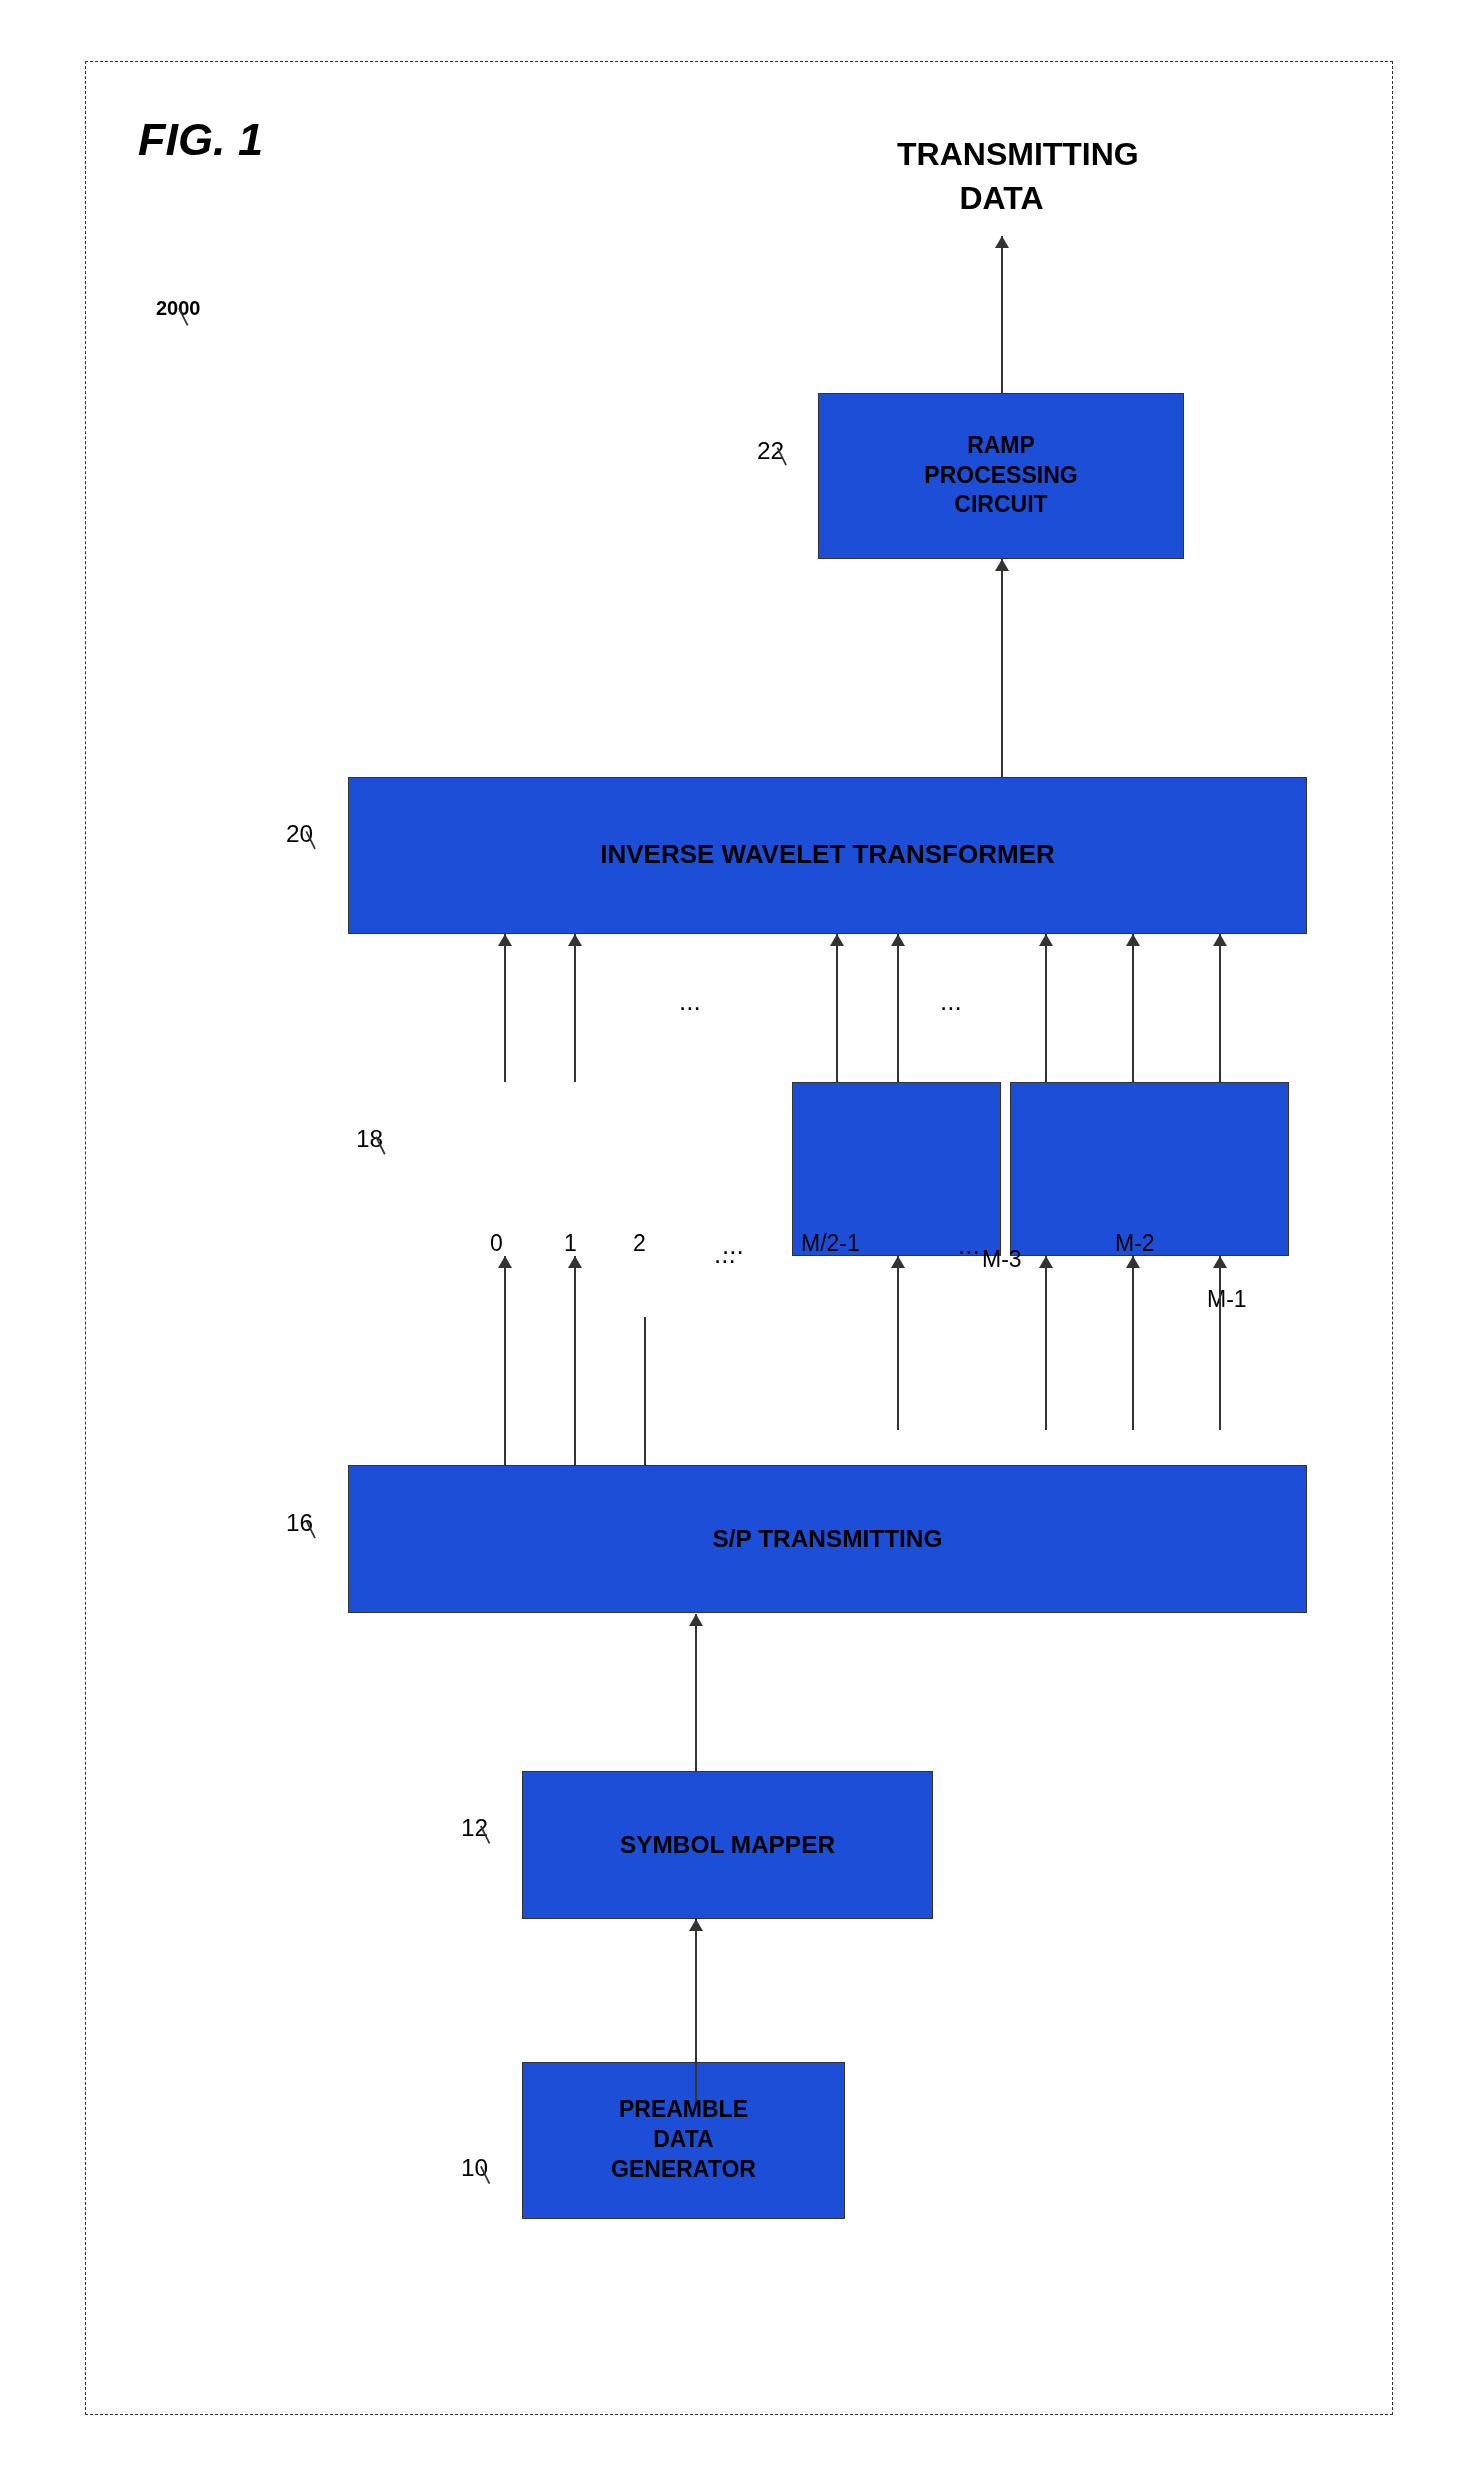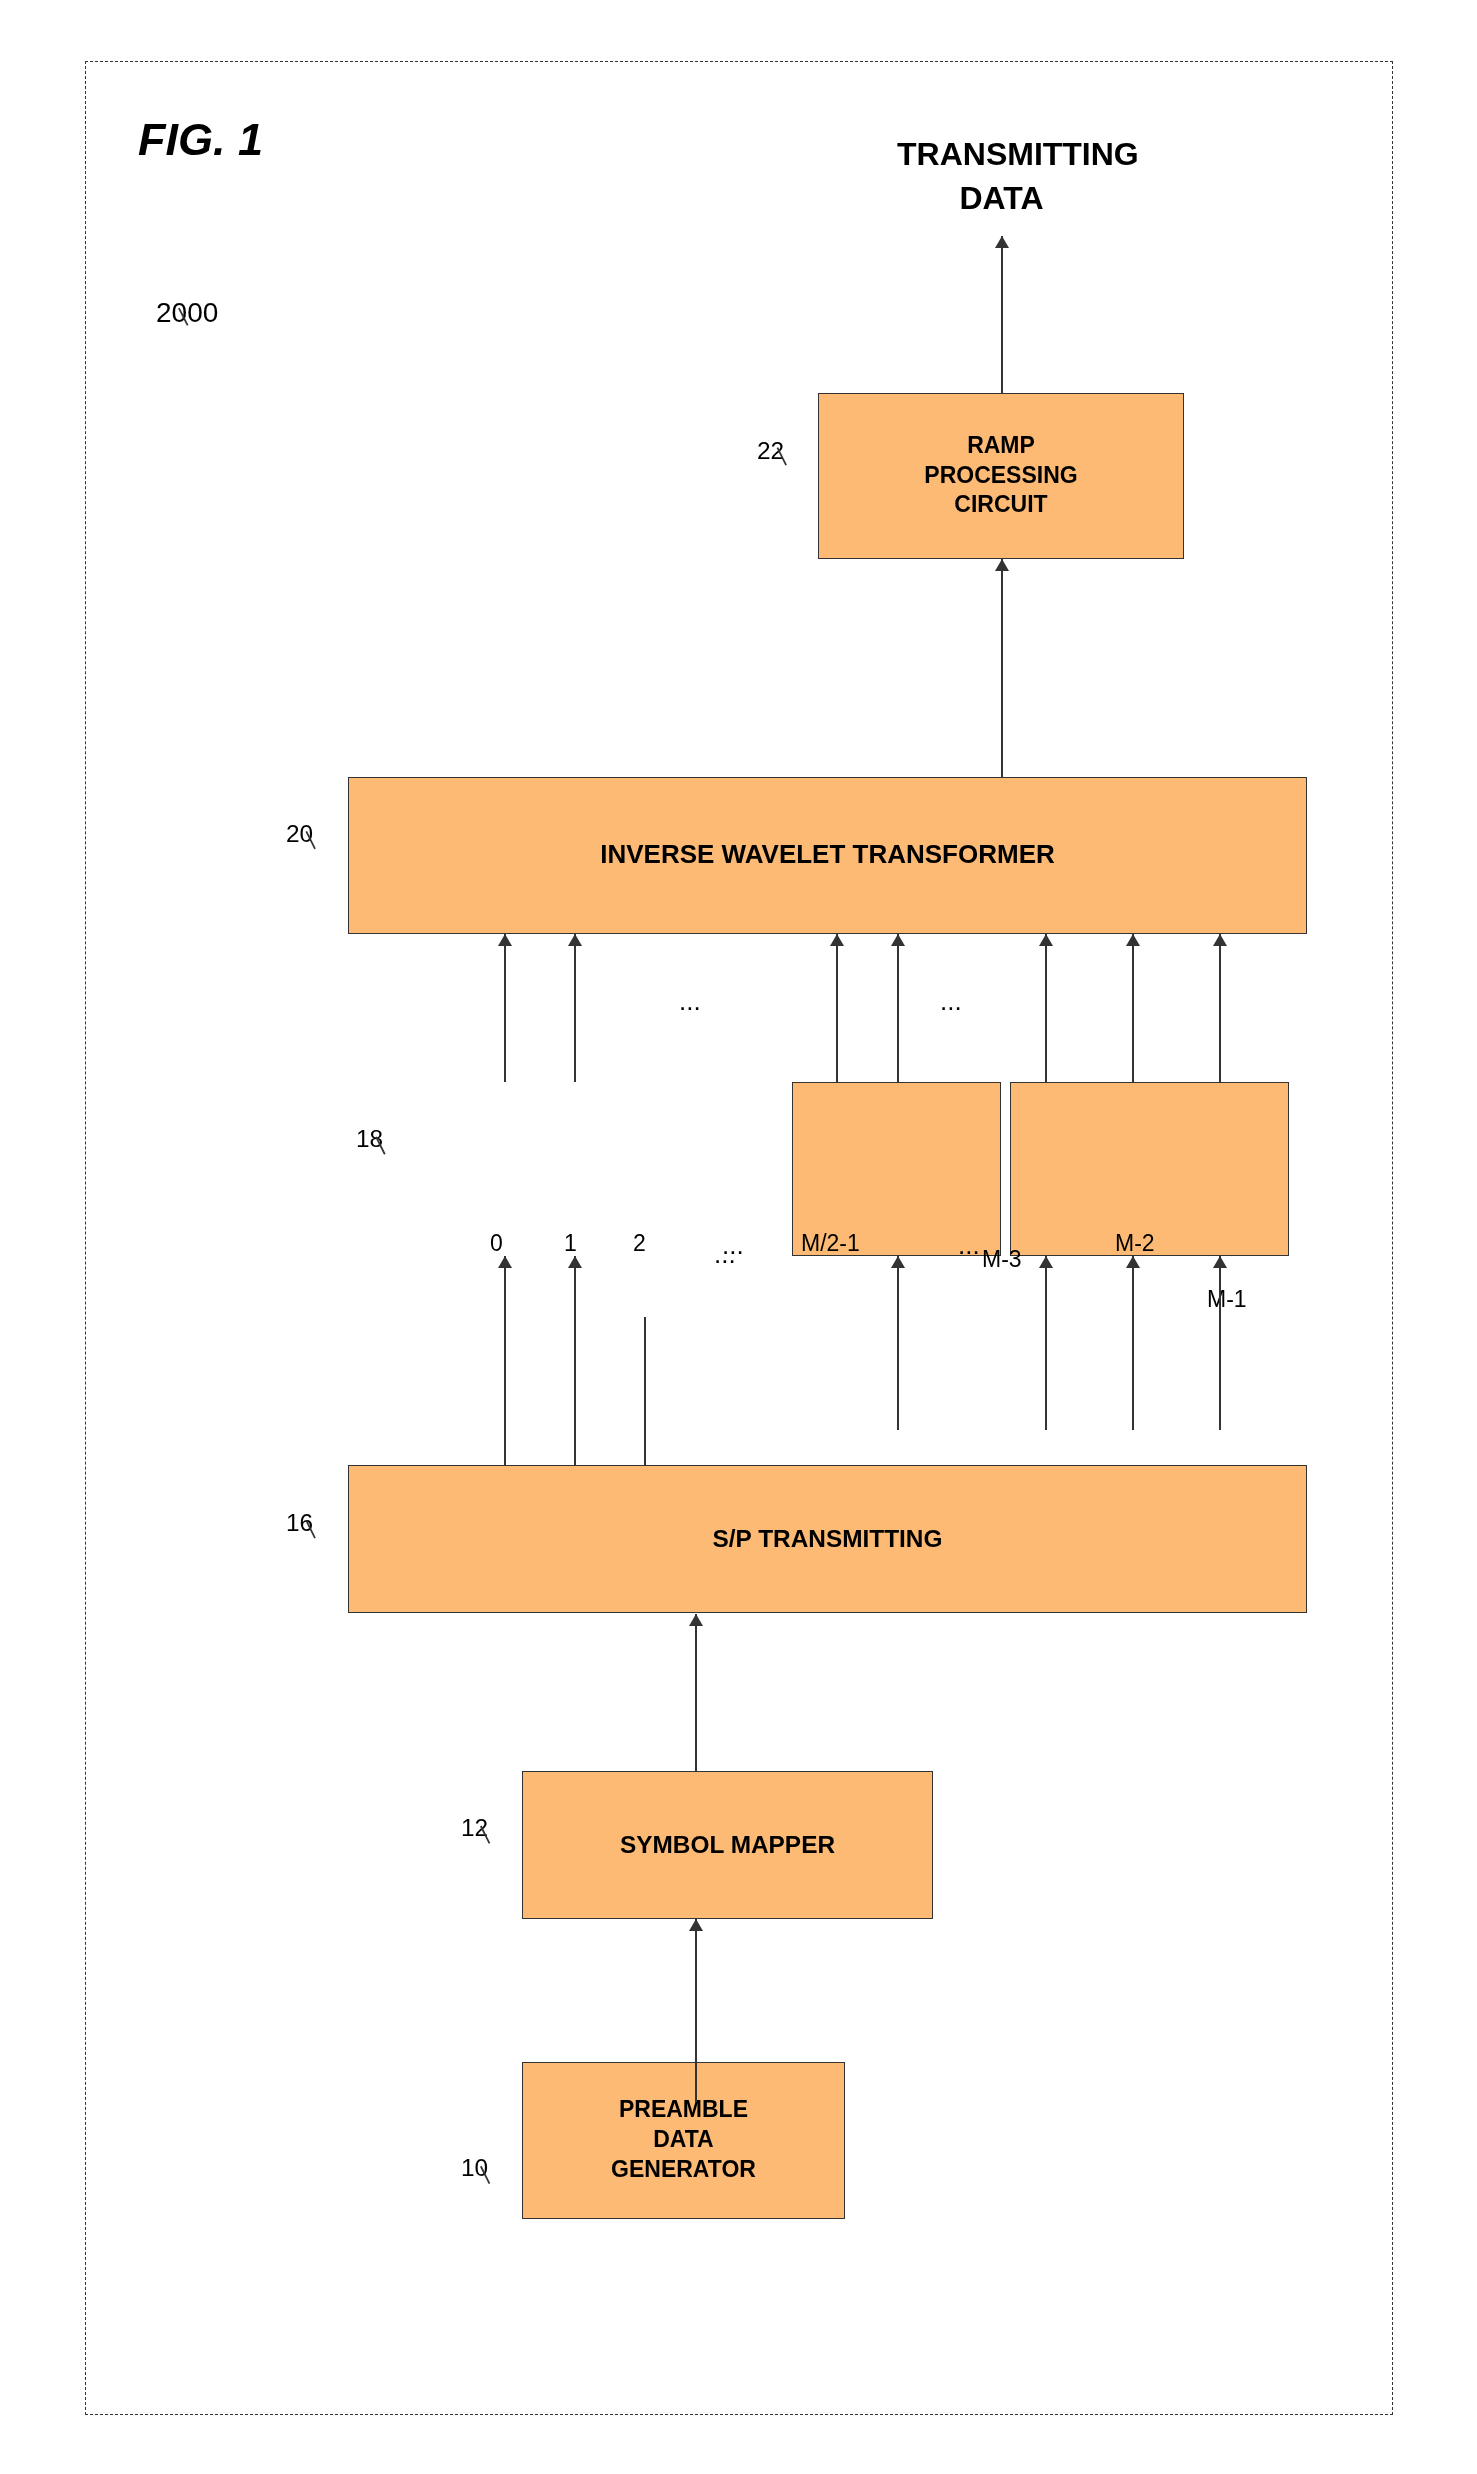--- a/index.html
+++ b/index.html
@@ -24,21 +24,21 @@
       top: 52px;
       left: 52px;
       font-size: 45px;
       font-weight: bold;
       font-style: italic;
       font-family: Arial, sans-serif;
     }
     
     .block {
       position: absolute;
-      background: #fdba74;
+      background: #1d4ed8;
       border: 1.7px solid #333;
       display: flex;
       align-items: center;
       justify-content: center;
       text-align: center;
       font-size: 24.4px;
       font-weight: bold;
       font-family: Arial, sans-serif;
       line-height: 1.3;
     }
@@ -164,21 +164,21 @@
 
   <div class="ref-label" style="left:671px; top:375px;">22</div>
 
   <div class="vline arrow-up" style="left:915px; top:174px; height:157px;"></div>
 
   <div class="ref-label" style="left:811px; top:70px; font-size:32px; font-weight:bold; font-family:Arial; text-align:center; width:209px; line-height:1.4;">
     <span style="white-space:pre-line;">TRANSMITTING
 DATA</span>
   </div>
 
-  <div class="ref-label" style="left:70px; top:235px; font-size:28px;">2000</div>
+  <div class="ref-label" style="left:70px; top:235px; font-size:20px;font-weight:bold;">2000</div>
 
   <div class="vline arrow-up" style="left:418px; top:1194px; height:174px;"></div>
   <div class="vline arrow-up" style="left:488px; top:1194px; height:174px;"></div>
 
   <div class="vline arrow-up" style="left:811px; top:1194px; height:174px;"></div>
 
   <div class="vline arrow-up" style="left:959px; top:1194px; height:174px;"></div>
   <div class="vline arrow-up" style="left:1046px; top:1194px; height:174px;"></div>
   <div class="vline arrow-up" style="left:1133px; top:1194px; height:174px;"></div>
 

